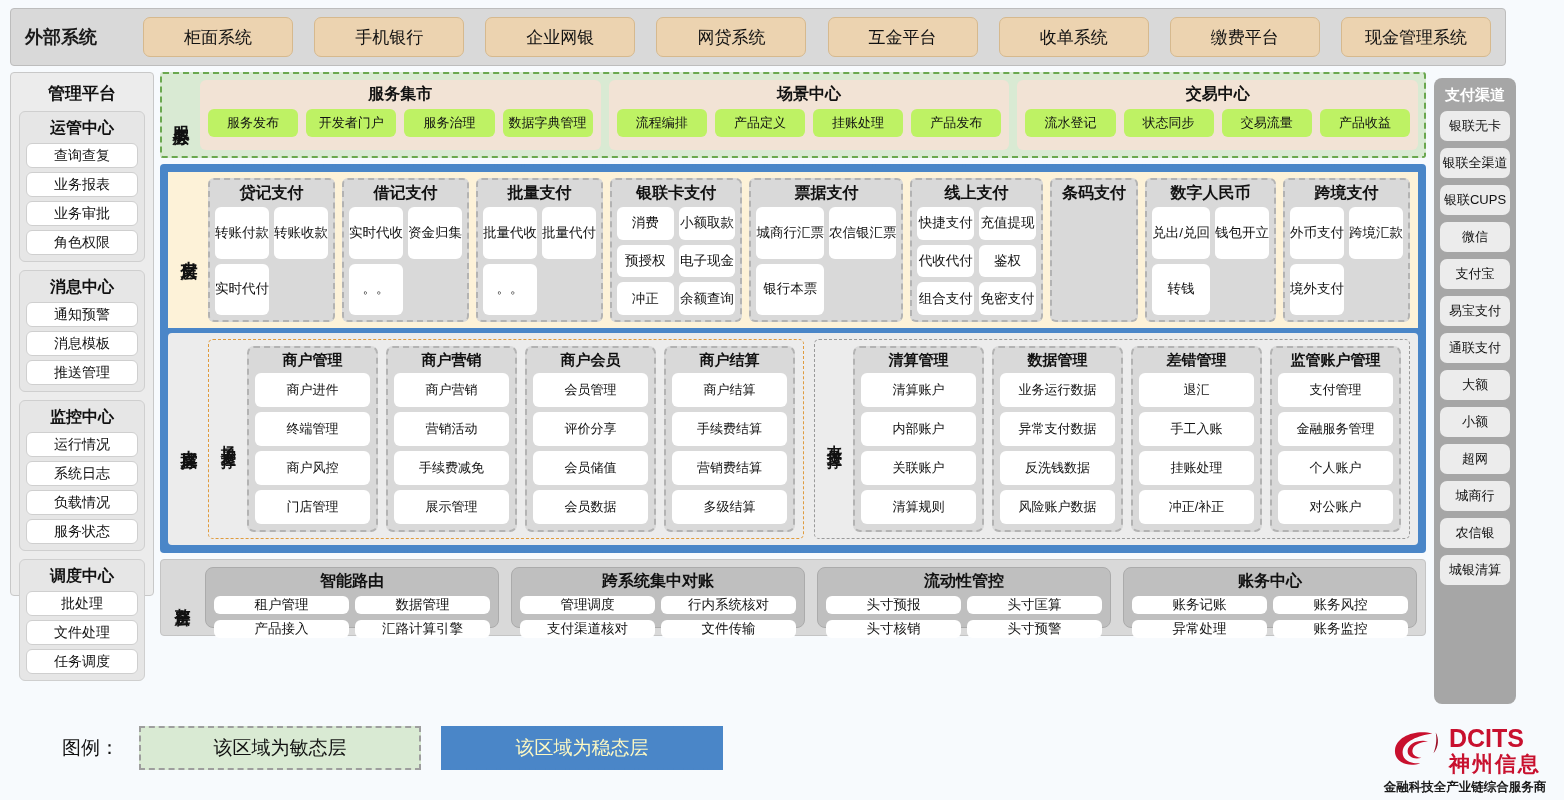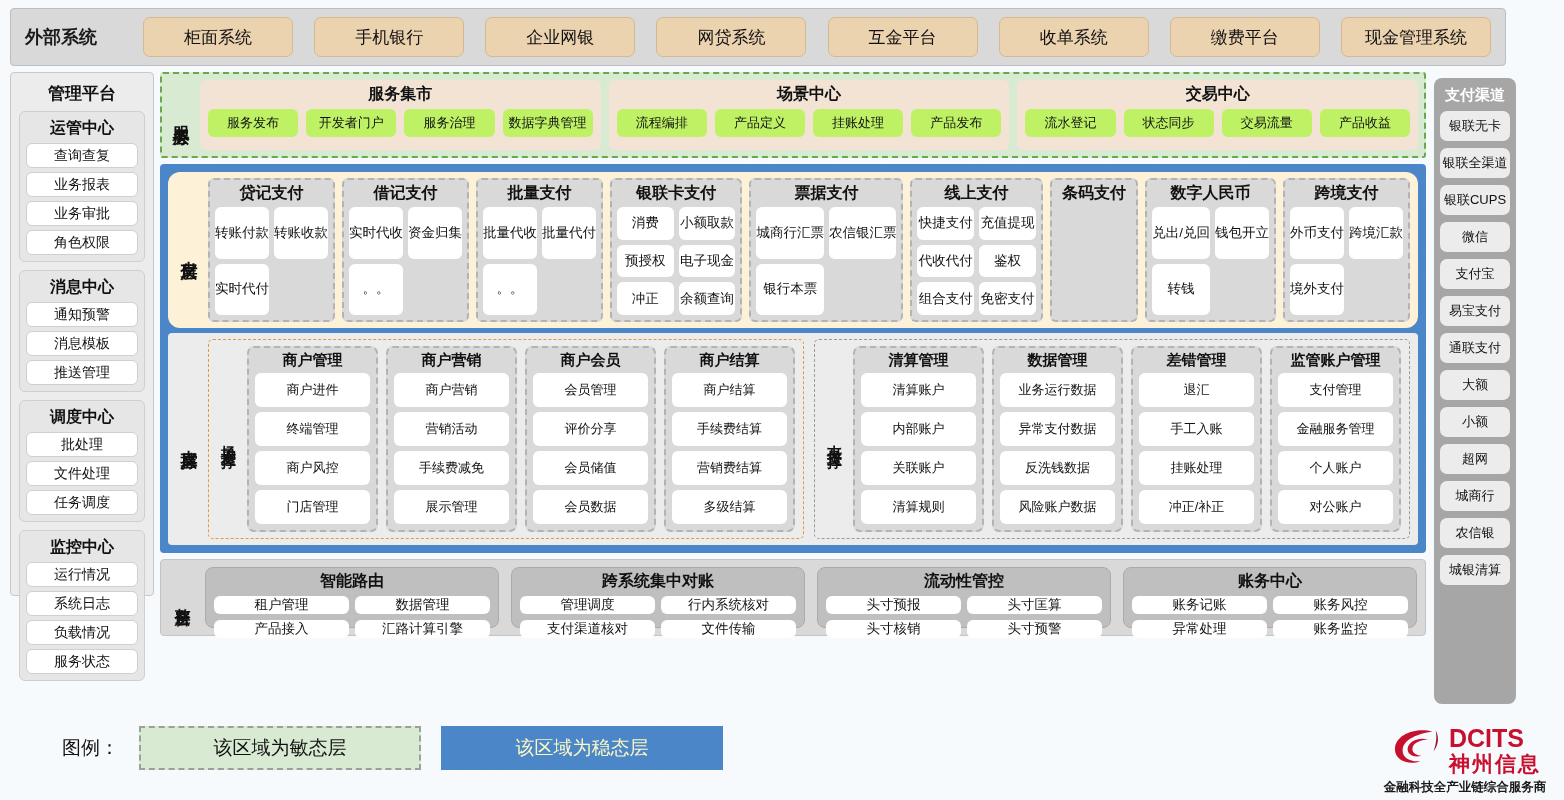--- a/index.html
+++ b/index.html
@@ -83,21 +83,21 @@
   }
 
   
   .stable-wrap {
     margin-top: 6px; border: 3px dashed #4a86c8; border-radius: 4px;
     background: #4a86c8; padding: 5px;
   }
 
   
   .pay-layer {
-    background: #fdf2d8; border-radius: 12px; display:flex; align-items:stretch;
+    background: #fdf2d8; border-radius: 0; display:flex; align-items:stretch;
     padding: 6px 8px; gap: 6px; height: 156px;
   }
   .pay-col {
     background: #d9d9d9; border: 2px dashed #b3b3b3; border-radius: 6px;
     padding: 2px 5px 5px; display:flex; flex-direction:column;
   }
   .pay-col-title { text-align:center; font-size:16px; font-weight:bold; padding: 1px 0 3px; white-space:nowrap; }
   .pay-grid { display:grid; gap: 5px; flex:1; }
   .pay-grid.one { grid-template-columns: 1fr 1fr; }
   .pay-grid.two { grid-template-columns: 1fr 1fr; }
@@ -148,21 +148,21 @@
   .legend-label { font-size: 19px; }
   .legend-chip {
     height: 44px; display:flex; align-items:center; justify-content:center;
     font-size: 19px; padding: 0 26px; min-width: 282px;
   }
   .legend-chip.agile { background:#d9ead3; border: 2px dashed #9e9e9e; }
   .legend-chip.stable { background:#4a86c8; border: 2px dashed #4a86c8; color:#fef9c3; }
 
   
   .logo { position:absolute; right: 6px; bottom: 4px; width: 186px; text-align:center; }
-  .logo-row { display:flex; align-items:flex-start; justify-content:center; gap:4px; }
+  .logo-row { display:flex; align-items:center; justify-content:center; gap:4px; }
   .logo-mark { width: 56px; height: 44px; flex:none; }
   .logo-text { text-align:left; line-height:1; }
   .logo-en { font-size: 25px; font-weight: bold; color:#c8102e; letter-spacing: 0px; }
   .logo-cn { font-size: 21px; font-weight: bold; color:#c8102e; letter-spacing: 2px; margin-top:2px; }
   .logo-tag { font-size: 12.5px; font-weight: bold; color:#1a1a1a; margin-top: 5px; letter-spacing:0px; }
 </style>
 </head>
 <body>
 
 <div class="page">
@@ -191,31 +191,31 @@
           <div class="pill">业务审批</div>
           <div class="pill">角色权限</div>
         </div>
         <div class="group">
           <div class="group-title">消息中心</div>
           <div class="pill">通知预警</div>
           <div class="pill">消息模板</div>
           <div class="pill">推送管理</div>
         </div>
         <div class="group">
-          <div class="group-title">调度中心</div>
-          <div class="pill">批处理</div>
-          <div class="pill">文件处理</div>
-          <div class="pill">任务调度</div>
-        </div>
-        <div class="group">
           <div class="group-title">监控中心</div>
           <div class="pill">运行情况</div>
           <div class="pill">系统日志</div>
           <div class="pill">负载情况</div>
           <div class="pill">服务状态</div>
+        </div>
+        <div class="group">
+          <div class="group-title">调度中心</div>
+          <div class="pill">批处理</div>
+          <div class="pill">文件处理</div>
+          <div class="pill">任务调度</div>
         </div>
       </div>
   </div>
 
   <div class="right-panel">
     <div class="right-title">支付渠道</div>
     <div id="chan-list">
         <div class="chan">银联无卡</div>
         <div class="chan">银联全渠道</div>
         <div class="chan">银联CUPS</div>

